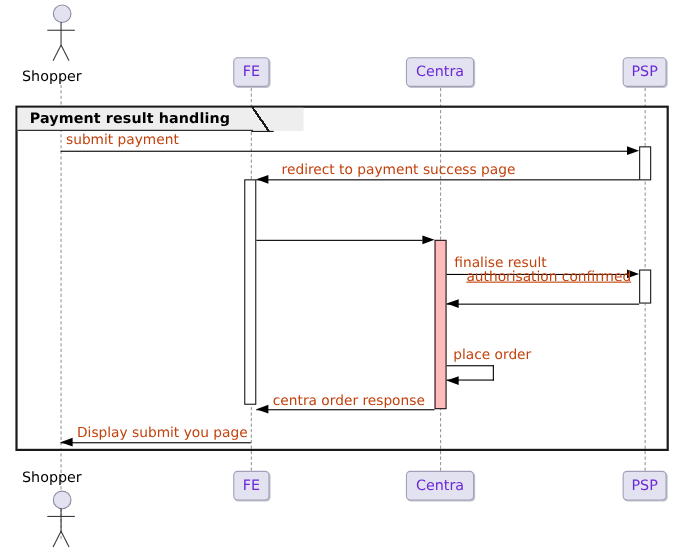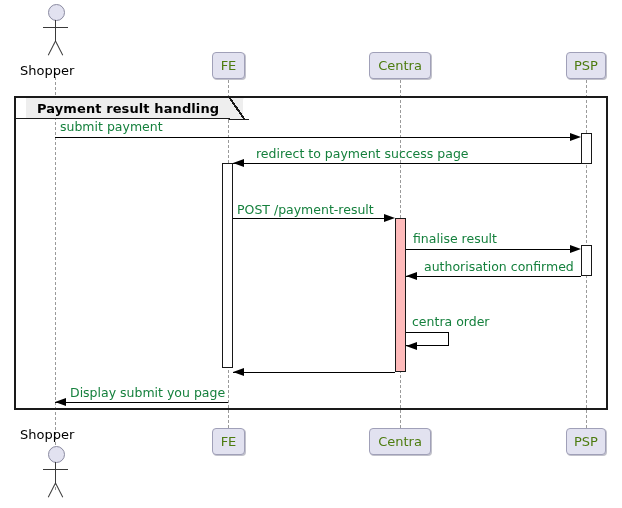--- a/index.html
+++ b/index.html
@@ -5,21 +5,21 @@
   html,body{margin:0;padding:0;background:#ffffff;}
   body{width:622px;height:508px;position:relative;overflow:hidden;
        font-family:"DejaVu Sans","Liberation Sans",sans-serif;
        -webkit-font-smoothing:antialiased;}
   #canvas{position:absolute;left:0;top:0;width:622px;height:508px;}
 
   
   .pbox{position:absolute;box-sizing:border-box;background:#E2E2F0;
         border:1px solid #A0A0B8;border-radius:4px;
         display:flex;align-items:center;justify-content:center;
-        font-size:13px;color:#4d7c0f;line-height:1;
+        font-size:13px;color:#6d28d9;line-height:1;
         box-shadow:1px 1px 0 rgba(120,120,140,.45);}
   .lifeline{position:absolute;width:0;border-left:1px dashed #9a9a9a;}
 
   
   .actor{position:absolute;}
   .actor .head{position:absolute;width:15px;height:15px;border-radius:50%;
                background:#E2E2F0;border:1px solid #8a8aa0;left:0;top:0;}
   .actor .body{position:absolute;left:7px;top:16px;width:0;height:22px;
                border-left:1px solid #3a3a3a;}
   .actor .arms{position:absolute;left:-5px;top:23px;width:25px;height:0;
@@ -46,21 +46,21 @@
                    clip-path:polygon(0 0,100% 0,0 100%);}
   .tab-underline{position:absolute;height:0;border-top:1.5px solid #1a1a1a;}
 
   
   .act{position:absolute;box-sizing:border-box;border:1px solid #181818;}
   .act.white{background:#FFFFFF;}
   .act.pink{background:#FFBBBB;}
 
   
   .mline{position:absolute;height:0;border-top:1px solid #000;}
-  .mlabel{position:absolute;font-size:12.5px;color:#15803d;white-space:nowrap;line-height:14px;}
+  .mlabel{position:absolute;font-size:12.5px;color:#c2410c;white-space:nowrap;line-height:14px;}
   .arrowL,.arrowR{position:absolute;width:0;height:0;}
   .arrowR{border-top:4.5px solid transparent;border-bottom:4.5px solid transparent;
           border-left:11px solid #000;}
   .arrowL{border-top:4.5px solid transparent;border-bottom:4.5px solid transparent;
           border-right:11px solid #000;}
   
   .selfbox{position:absolute;box-sizing:border-box;border:1px solid #000;
            border-left:none;background:transparent;}
 </style>
 </head>
@@ -80,21 +80,21 @@
     <div class="legL"></div>
     <div class="legR"></div>
   </div>
   <div class="actor-label" style="left:20px;top:63px;">Shopper</div>
 
   <div class="pbox" style="left:212px;top:52px;width:33px;height:27px;">FE</div>
   <div class="pbox" style="left:369px;top:52px;width:62px;height:27px;">Centra</div>
   <div class="pbox" style="left:566px;top:52px;width:40px;height:27px;">PSP</div>
 
   <div class="frame" style="left:14px;top:96px;width:594px;height:314px;"></div>
-  <div class="frame-tab" style="left:26px;top:98px;width:217px;">
+  <div class="frame-tab" style="left:16px;top:98px;width:260px;">
     <span>Payment result handling</span>
     <span class="edge"></span>
   </div>
   <div class="tab-underline" style="left:16px;top:118px;width:214px;"></div>
 
   <div style="position:absolute;left:228px;top:98px;width:21px;height:21px;
               border-bottom:1.5px solid #1a1a1a;
               -webkit-clip-path:polygon(0 100%,100% 0,100% 100%);
               clip-path:polygon(0 100%,100% 0,100% 100%);
               transform:none;"></div>
@@ -110,36 +110,36 @@
   <div class="act white" style="left:581px;top:245px;width:11px;height:31px;"></div>
 
   <div class="mlabel" style="left:60px;top:120px;">submit payment</div>
   <div class="mline" style="left:55px;top:137px;width:522px;"></div>
   <div class="arrowR" style="left:570px;top:132.5px;"></div>
 
   <div class="mlabel" style="left:256px;top:147px;">redirect to payment success page</div>
   <div class="mline" style="left:233px;top:163px;width:348px;"></div>
   <div class="arrowL" style="left:233px;top:158.5px;"></div>
 
-  <div class="mlabel" style="left:237px;top:203px;">POST /payment-result</div>
   <div class="mline" style="left:233px;top:218px;width:151px;"></div>
   <div class="arrowR" style="left:384px;top:213.5px;"></div>
 
   <div class="mlabel" style="left:413px;top:232px;">finalise result</div>
   <div class="mline" style="left:406px;top:249px;width:164px;"></div>
   <div class="arrowR" style="left:570px;top:244.5px;"></div>
 
-  <div class="mlabel" style="left:424px;top:260px;">authorisation confirmed</div>
+  <div class="mlabel" style="left:424px;top:244px;text-decoration:underline;">authorisation confirmed</div>
   <div class="mline" style="left:406px;top:276px;width:175px;"></div>
   <div class="arrowL" style="left:406px;top:271.5px;"></div>
 
-  <div class="mlabel" style="left:412px;top:315px;">centra order</div>
+  <div class="mlabel" style="left:412px;top:315px;">place order</div>
   <div class="selfbox" style="left:406px;top:332px;width:43px;height:14px;"></div>
   <div class="arrowL" style="left:406px;top:341.5px;"></div>
 
+  <div class="mlabel" style="left:248px;top:357px;">centra order response</div>
   <div class="mline" style="left:233px;top:372px;width:162px;"></div>
   <div class="arrowL" style="left:233px;top:367.5px;"></div>
 
   <div class="mlabel" style="left:70px;top:386px;">Display submit you page</div>
   <div class="mline" style="left:55px;top:402px;width:173px;"></div>
   <div class="arrowL" style="left:55px;top:397.5px;"></div>
 
   <div class="actor-label" style="left:20px;top:427px;">Shopper</div>
   <div class="actor" style="left:48px;top:446px;width:16px;height:54px;">
     <div class="head"></div>

